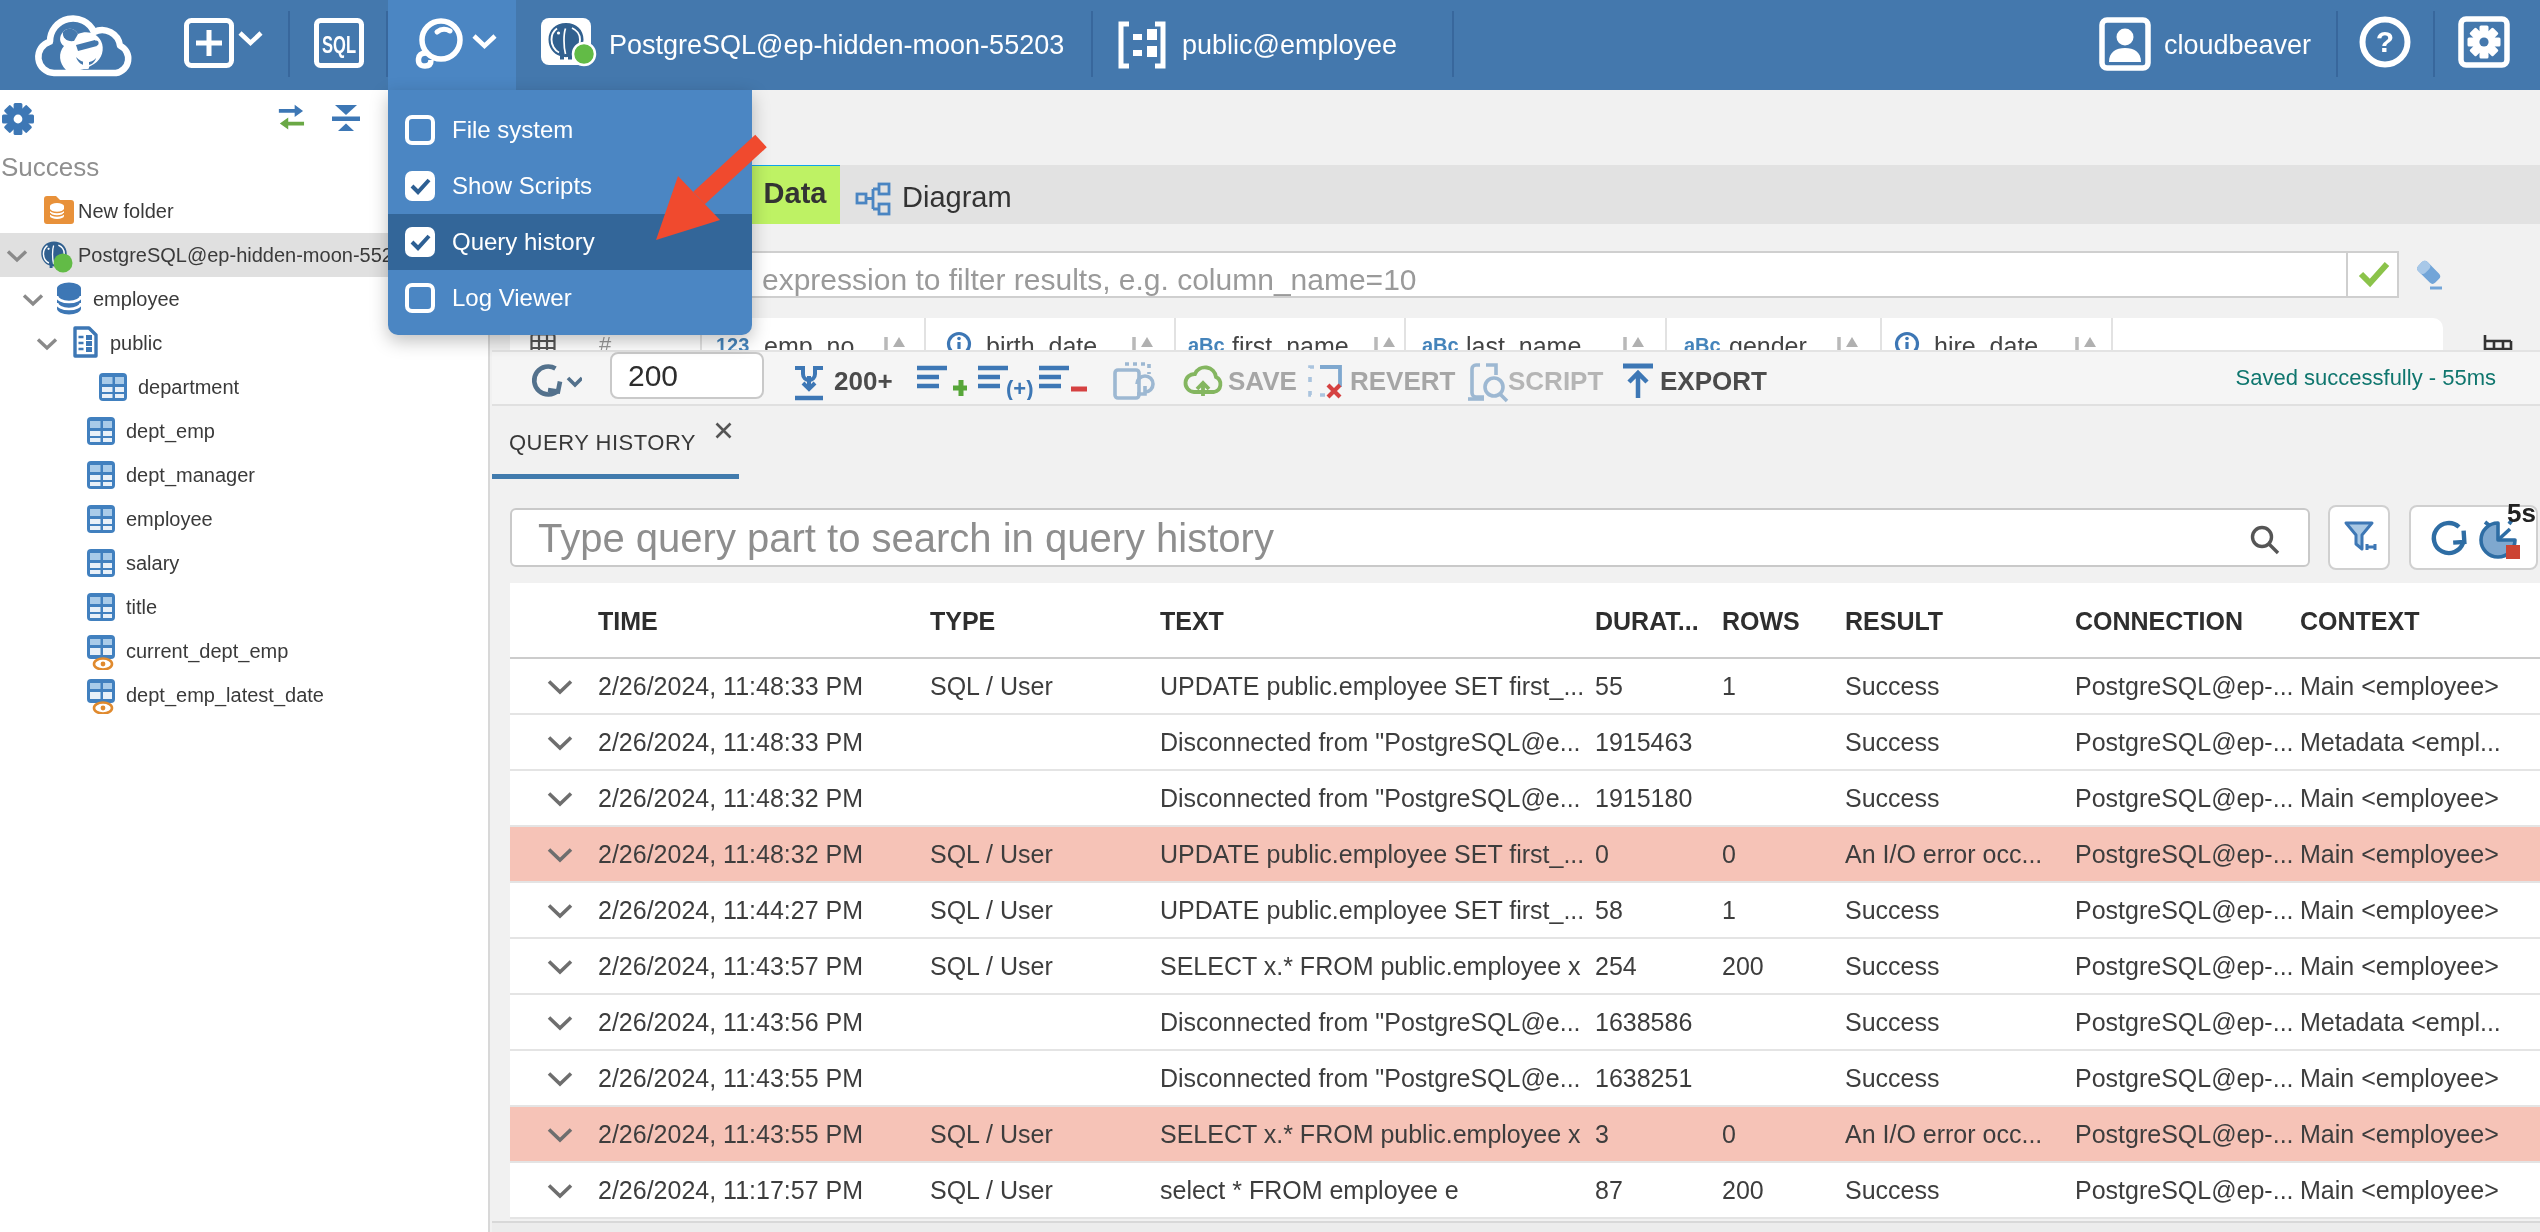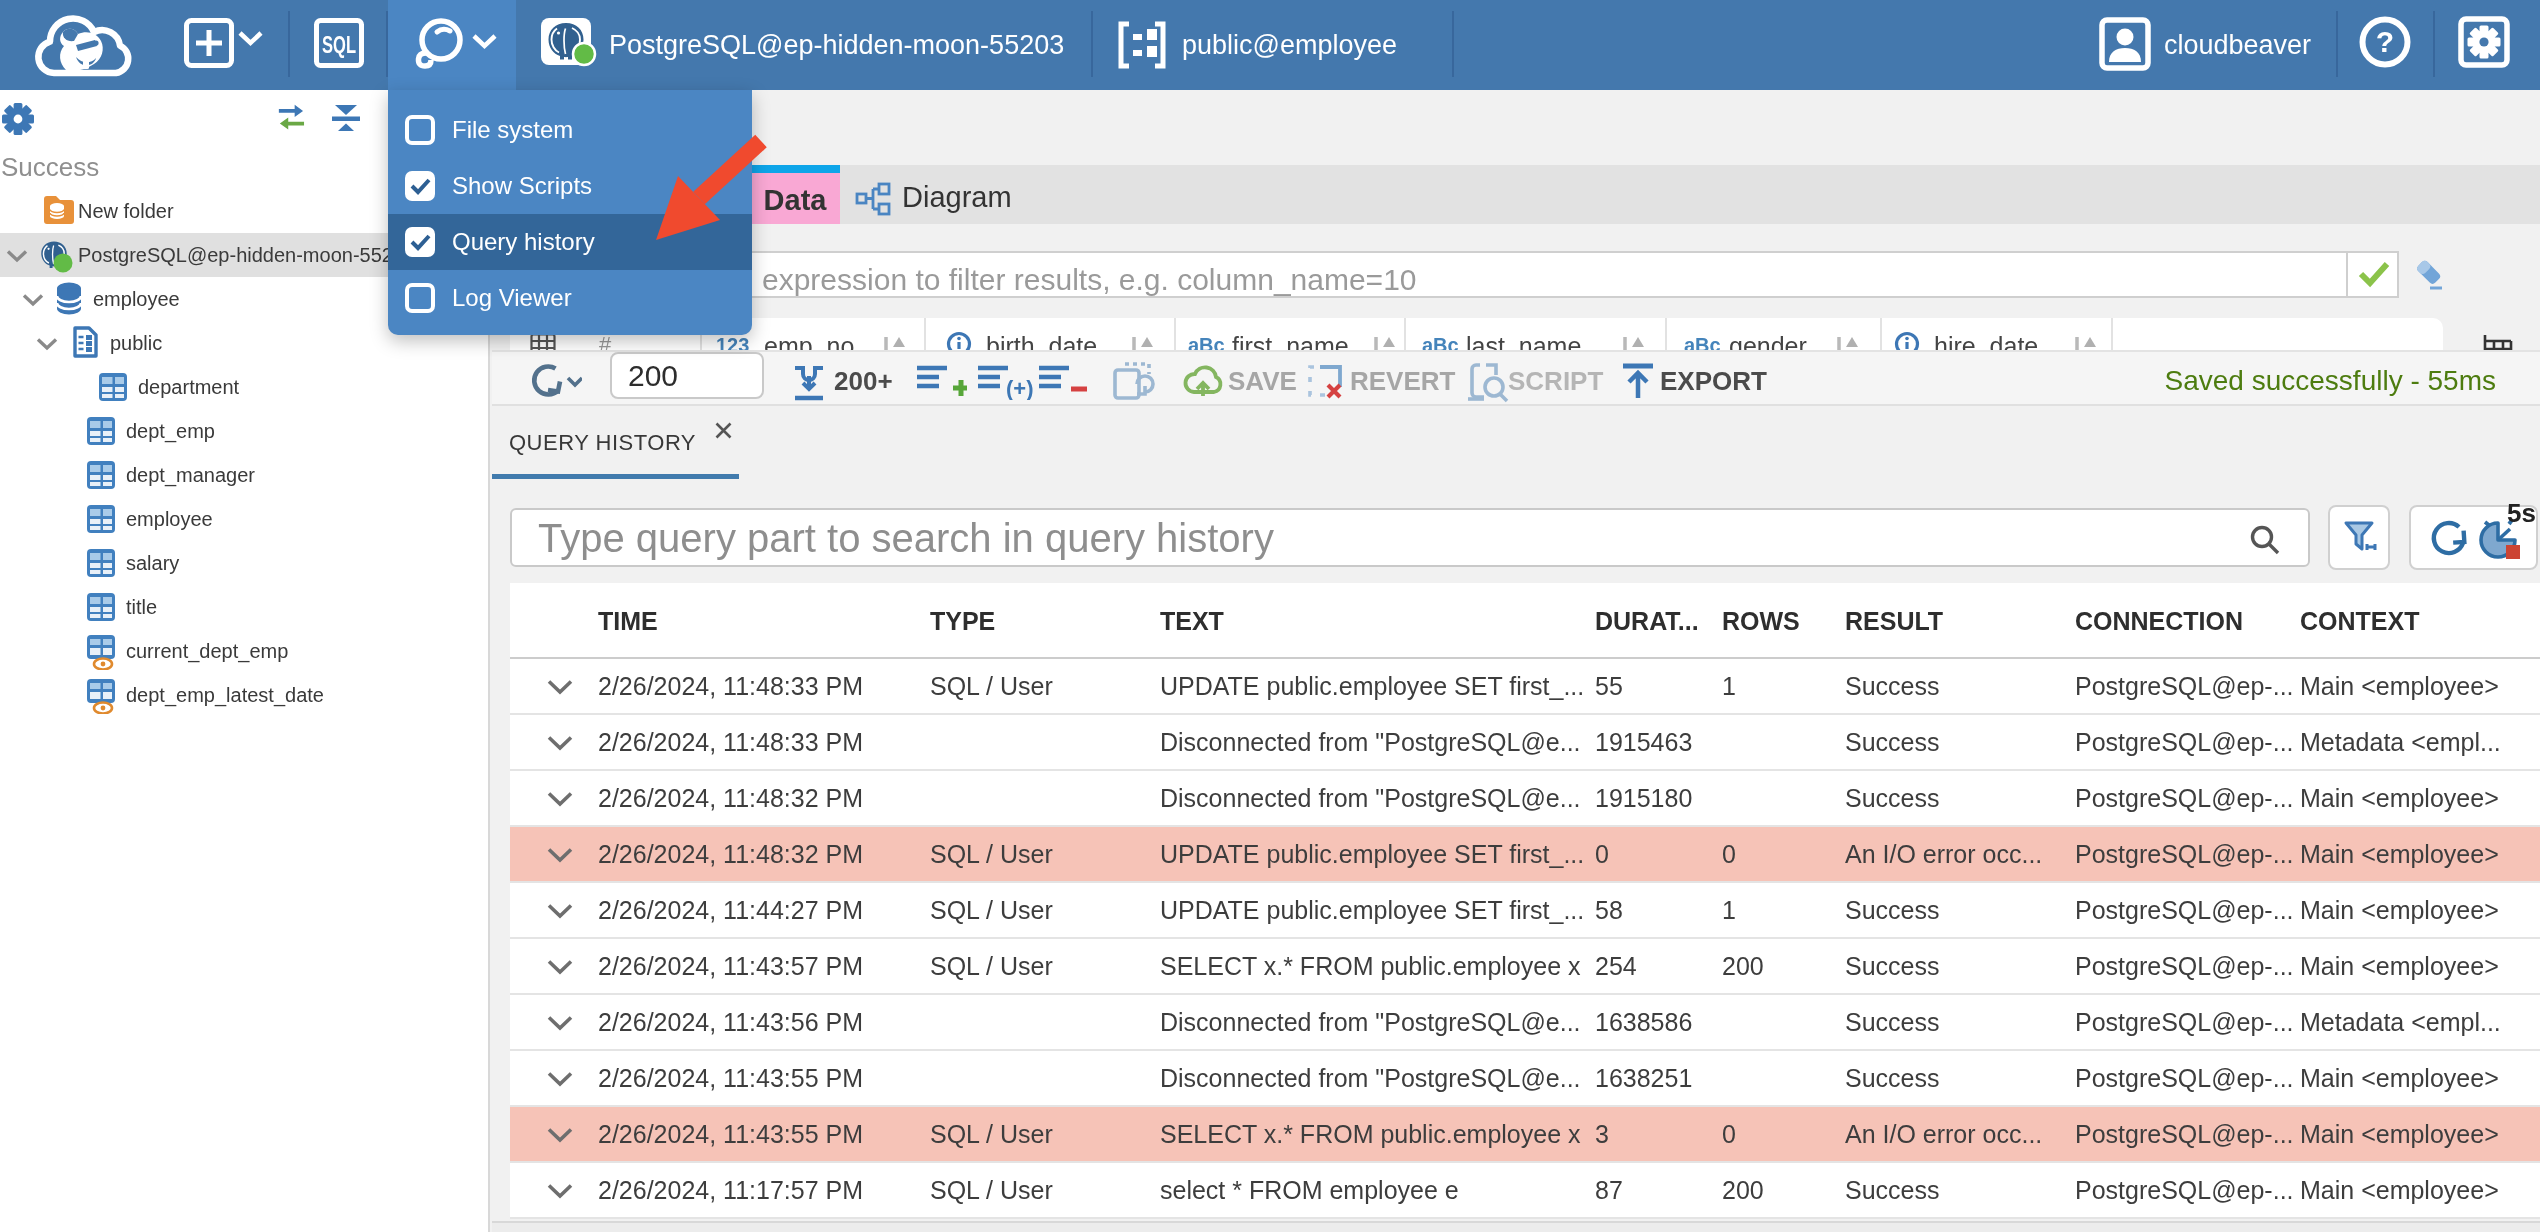--- a/index.html
+++ b/index.html
@@ -14,21 +14,21 @@
   .tb-txt { color:#ffffff; font-size:27px; line-height:90px; position:absolute; top:0; white-space:nowrap; }
 
   
   #sidebar { position:absolute; left:0; top:90px; width:490px; height:1142px; background:#ffffff; border-right:2px solid #d8d8d8; }
   .treerow { position:absolute; left:0; width:488px; height:44px; }
   .treerow .lbl { position:absolute; font-size:20px; color:#3a3a3a; line-height:44px; white-space:nowrap; }
   #shared { position:absolute; left:1px; top:152px; font-size:26px; color:#8f8f8f; }
 
   
   #tabbar { position:absolute; left:492px; top:165px; width:2048px; height:59px; background:#e2e2e2; }
-  #tab-data { position:absolute; left:258px; top:0; width:90px; height:59px; background:#f9a8d4; border-top:8px solid #0ea5e9; }
+  #tab-data { position:absolute; left:258px; top:0; width:90px; height:59px; background:#bef264; border-top:1px solid #0ea5e9; }
   #tab-data span { display:block; text-align:center; font-size:29px; font-weight:bold; color:#333; line-height:54px; }
   #tab-diagram { position:absolute; left:348px; top:5px; width:300px; height:54px; }
   #tab-diagram span { font-size:29px; color:#333; line-height:54px; position:absolute; left:62px;}
 
   #filterrow { position:absolute; left:492px; top:224px; width:2048px; height:94px; background:#f1f1f1; }
   #filterinput { position:absolute; left:16px; top:27px; width:1891px; height:47px; background:#fff; border:2px solid #cfcfcf; }
   #filterinput .ph { position:absolute; left:252px; top:5px; line-height:43px; font-size:30px; color:#9a9a9a; }
   #filtercheckbox { position:absolute; right:0; top:0; width:51px; height:43px; border-left:2px solid #cfcfcf; }
 
   #gridheader { position:absolute; left:492px; top:318px; width:2048px; height:32px; background:#f1f1f1; overflow:hidden; }
@@ -500,21 +500,21 @@
     <circle cx="28" cy="26" r="9" fill="none" stroke="#9db8d2" stroke-width="3.6"></circle>
     <path d="M34 33 l7 7" stroke="#9db8d2" stroke-width="3.6"></path>
     <path d="M2 38 h16" stroke="#9db8d2" stroke-width="3.6"></path>
   </svg>
   <span class="tool-lbl" style="left:1016px; color:#b5b5b5;">SCRIPT</span>
   <svg style="position:absolute; left:1129px; top:10px;" width="34" height="40" viewBox="0 0 34 40">
     <path d="M2 4 h30" stroke="#3d77b5" stroke-width="5"></path>
     <path d="M17 36 v-22 M8 20 l9 -9 l9 9" fill="none" stroke="#3d77b5" stroke-width="4.5"></path>
   </svg>
   <span class="tool-lbl" style="left:1168px; color:#4b4b4b;">EXPORT</span>
-  <span style="position:absolute; right:44px; top:13px; font-size:28px; color:#4d7c0f;">Saved successfully - 55ms</span>
+  <span style="position:absolute; right:44px; top:13px; font-size:22px; color:#0f766e;">Saved successfully - 55ms</span>
 </div>
 
 <div id="qhpanel">
   <div id="qhtab">QUERY HISTORY</div>
   <svg style="position:absolute; left:222px; top:15px;" width="19" height="19" viewBox="0 0 19 19">
       <path d="M2.5 2.5 L16.5 16.5 M16.5 2.5 L2.5 16.5" stroke="#555" stroke-width="2.6"></path>
     </svg>
   <div id="qhline"></div>
   <div id="qhsearch">
       <span class="ph">Type query part to search in query history</span>

